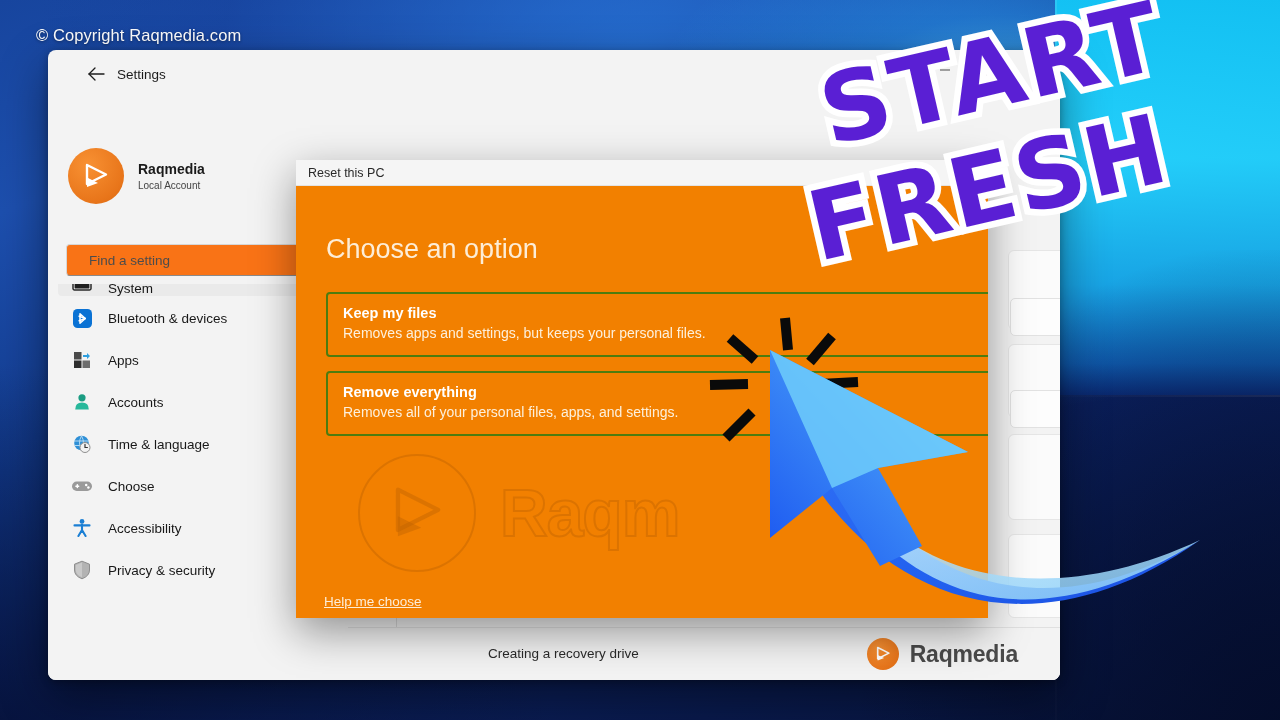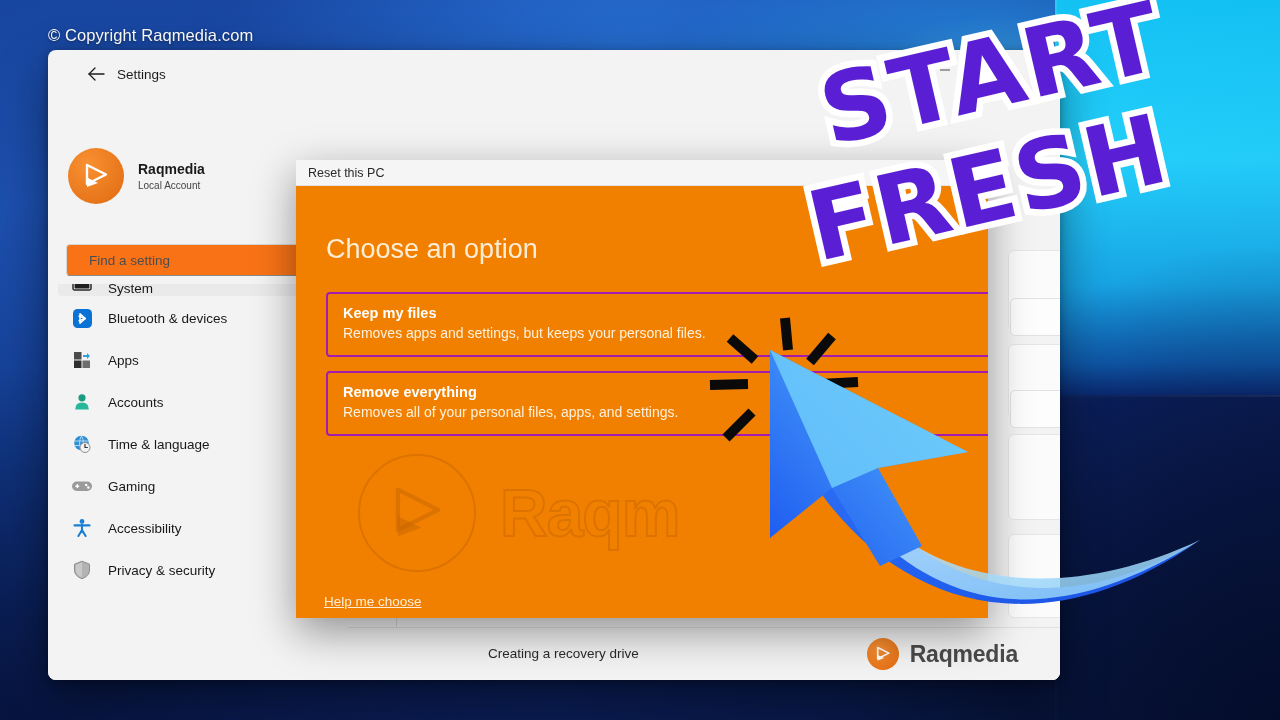--- a/index.html
+++ b/index.html
@@ -53,21 +53,21 @@
   }
   .wp-shade-br {
     position: absolute;
     right: 0; bottom: 0; width: 420px; height: 470px;
     background: radial-gradient(ellipse at 100% 100%, rgba(4,12,42,0.9) 0%, rgba(4,12,42,0) 72%);
   }
 
   
   .copyright {
     position: absolute;
-    left: 48px; top: 26px;
+    left: 36px; top: 26px;
     color: #ffffff;
     font-size: 16.5px;
     letter-spacing: 0.1px;
     text-shadow: 0 1px 3px rgba(0,0,0,0.45);
     white-space: nowrap;
   }
 
   
   .settings-window {
     position: absolute;
@@ -296,21 +296,21 @@
   .dialog-heading {
     position: absolute;
     left: 30px; top: 48px;
     font-size: 27px;
     color: #fdedd7;
   }
   .option {
     position: absolute;
     left: 30px;
     width: 680px;
-    border: 2px solid #a21caf;
+    border: 2px solid #4d7c0f;
     border-radius: 4px;
     box-sizing: border-box;
     padding: 11px 15px 14px 15px;
     background: transparent;
   }
   .option-1 { top: 106px; }
   .option-2 { top: 185px; }
   .option-title {
     font-size: 14.5px; font-weight: bold;
     color: #ffffff;
@@ -490,21 +490,21 @@
         <div class="nav-item">
           <span class="nav-icon">
             <svg width="22" height="16" viewBox="0 0 22 16">
               <rect x="1" y="3.5" width="20" height="9.5" rx="4.7" fill="#9a9a9a"></rect>
               <rect x="4.2" y="7.4" width="4.2" height="1.5" rx="0.7" fill="#ffffff"></rect>
               <rect x="5.6" y="6" width="1.5" height="4.2" rx="0.7" fill="#ffffff"></rect>
               <circle cx="15.2" cy="7" r="1.25" fill="#ffffff"></circle>
               <circle cx="17.4" cy="9.4" r="1.25" fill="#ffffff"></circle>
             </svg>
           </span>
-          <span>Gaming</span>
+          <span>Choose</span>
         </div>
 
         <div class="nav-item">
           <span class="nav-icon">
             <svg width="20" height="20" viewBox="0 0 20 20">
               <circle cx="10" cy="3.4" r="2.4" fill="#1b7fd4"></circle>
               <path d="M2.5 7.4 h15" stroke="#1b7fd4" stroke-width="2.1" stroke-linecap="round"></path>
               <path d="M10 6.6 V12 M10 12 L6.4 18 M10 12 L13.6 18" stroke="#1b7fd4" stroke-width="2.1" fill="none" stroke-linecap="round"></path>
             </svg>
           </span>

